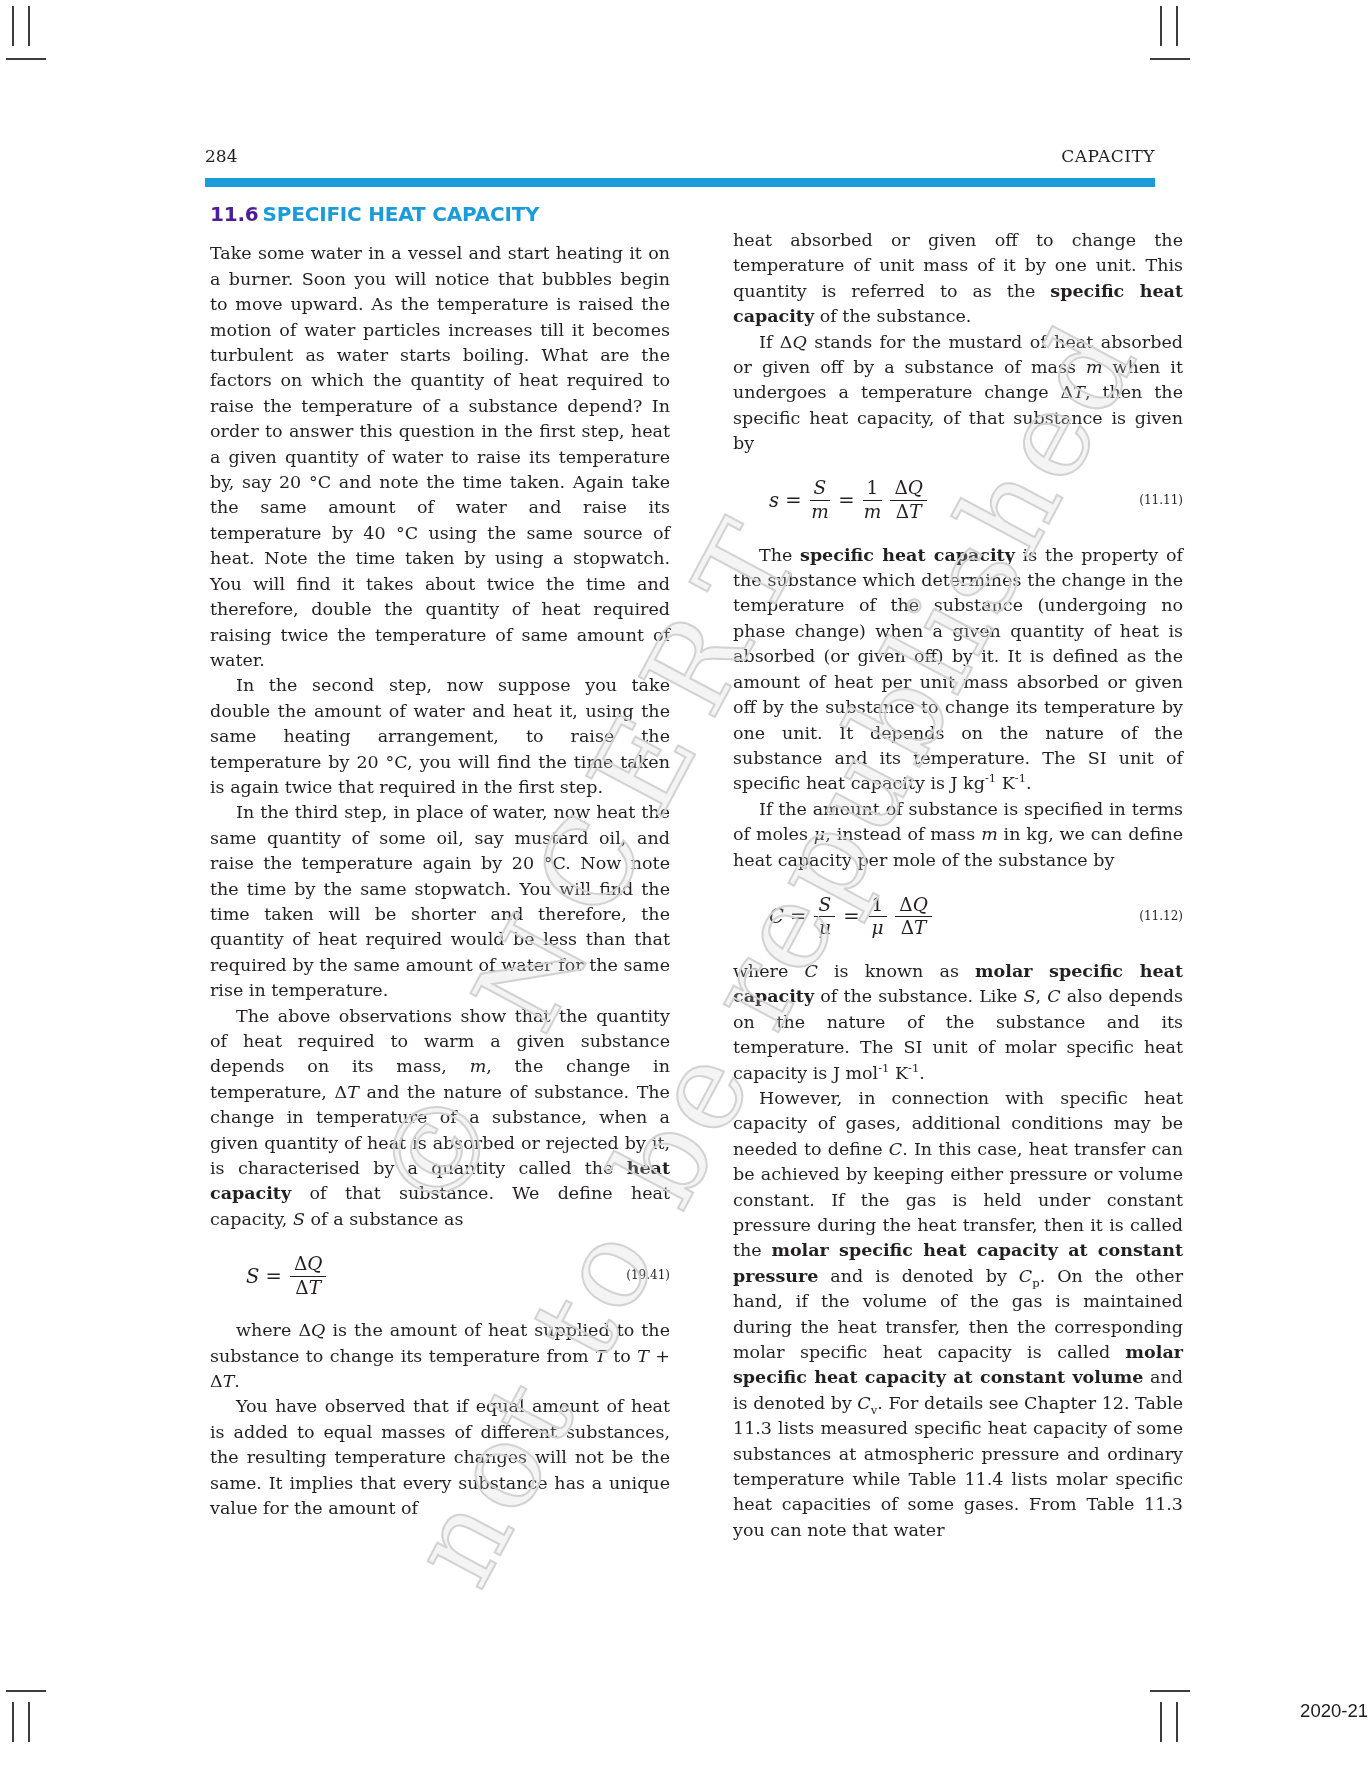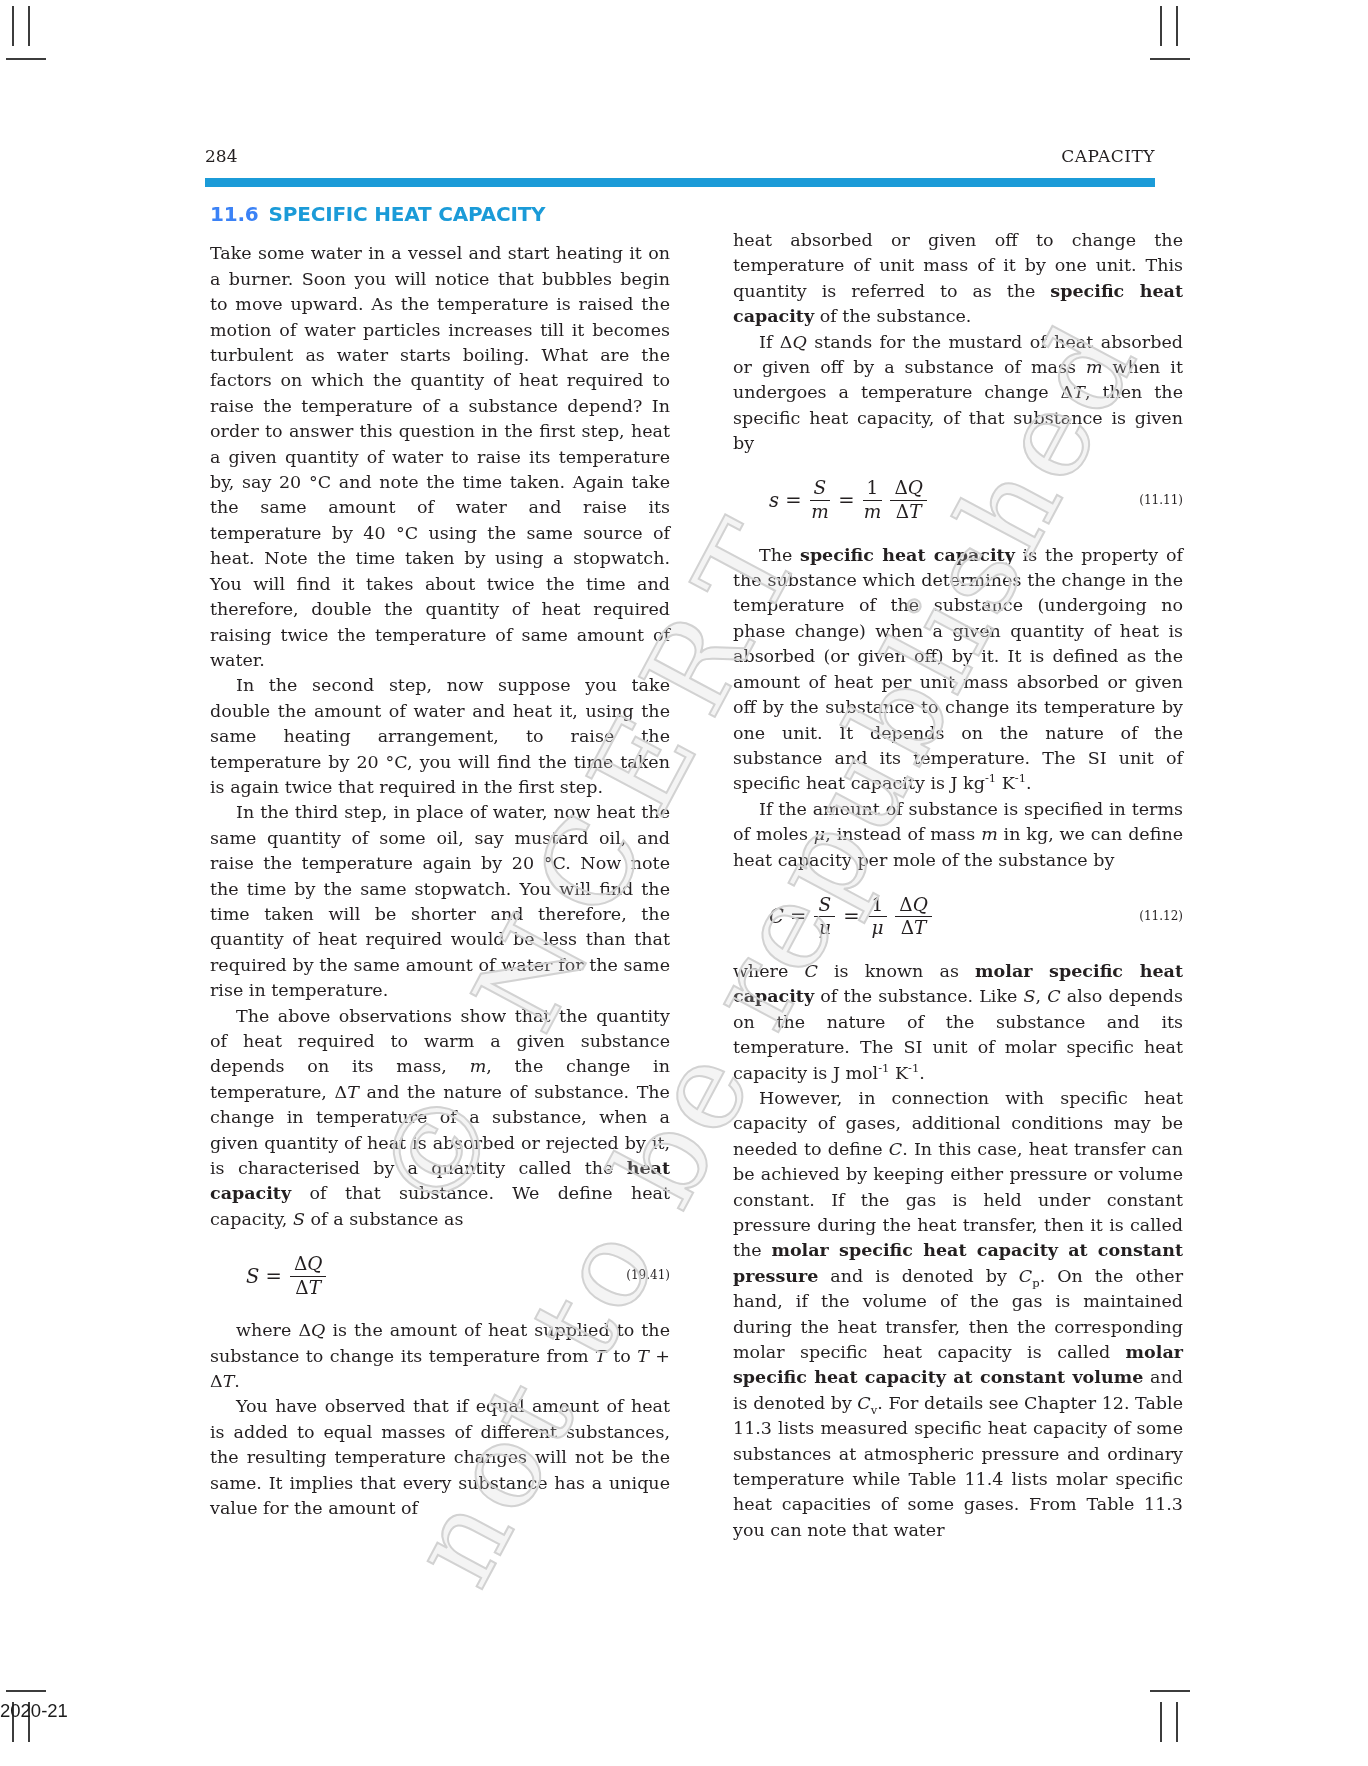--- a/index.html
+++ b/index.html
@@ -15,21 +15,21 @@
   
   .header{position:absolute;left:205px;top:146px;width:950px;height:26px;font-size:17px;}
   .page-num{position:absolute;left:0;top:0;}
   .running-head{position:absolute;right:0;top:0;letter-spacing:0.5px;}
   .header-rule{position:absolute;left:205px;top:178px;width:950px;height:9px;background:var(--accent,#1b9bd8);}
   
   .col{position:absolute;text-align:justify;font-size:17.5px;line-height:25.4px;}
   .col-left{left:210px;top:202px;width:460px;}
   .col-right{left:705px;top:228px;width:450px;margin-left:28px;}
   .section-heading{margin:0 0 14px 0;font-family:"DejaVu Sans", sans-serif;font-weight:bold;font-size:20px;letter-spacing:-0.2px;white-space:nowrap;}
-  .sec-num{color:#3b82f6;margin-right:10px;}
+  .sec-num{color:#4c1d95;margin-right:4px;}
   .sec-title{color:var(--accent,#1b9bd8);}
   p.para{margin:0;}
   p.indent{text-indent:26px;}
   
   .rt-b{font-weight:bold;}
   .rt-i{font-style:italic;}
   .rt-sup{font-size:66%;vertical-align:super;line-height:0;}
   .rt-sub{font-size:66%;vertical-align:sub;line-height:0;}
   
   .equation{display:flex;align-items:center;position:relative;margin:12px 0 10px 36px;min-height:64px;font-size:19.5px;}
@@ -44,21 +44,21 @@
     position:absolute;left:50%;top:905px;
     transform:translate(-50%,-50%) rotate(-62deg);
     text-align:center;white-space:nowrap;z-index:3;pointer-events:none;
     font-family:"DejaVu Serif", serif;
     color:rgba(205,205,205,0.22);
     -webkit-text-stroke:2px #d2d2d2;
   }
   .watermark .wm1{font-size:118px;letter-spacing:26px;}
   .watermark .wm2{font-size:118px;letter-spacing:6px;margin-top:66px;}
   
-  .footer{position:absolute;left:0;right:0;top:1700px;text-align:left;
+  .footer{position:absolute;left:0;right:0;top:1700px;text-align:right;
     font-family:"Liberation Sans", sans-serif;font-size:18.5px;color:#1c1c1c;}
 </style>
 </head>
 <body style="color: rgb(35, 31, 32);">
 
 <div>
   <div class="cm v" style="left:12px;top:6px;"></div>
   <div class="cm v" style="left:28px;top:6px;"></div>
   <div class="cm h" style="left:6px;top:58px;"></div>
 </div>

